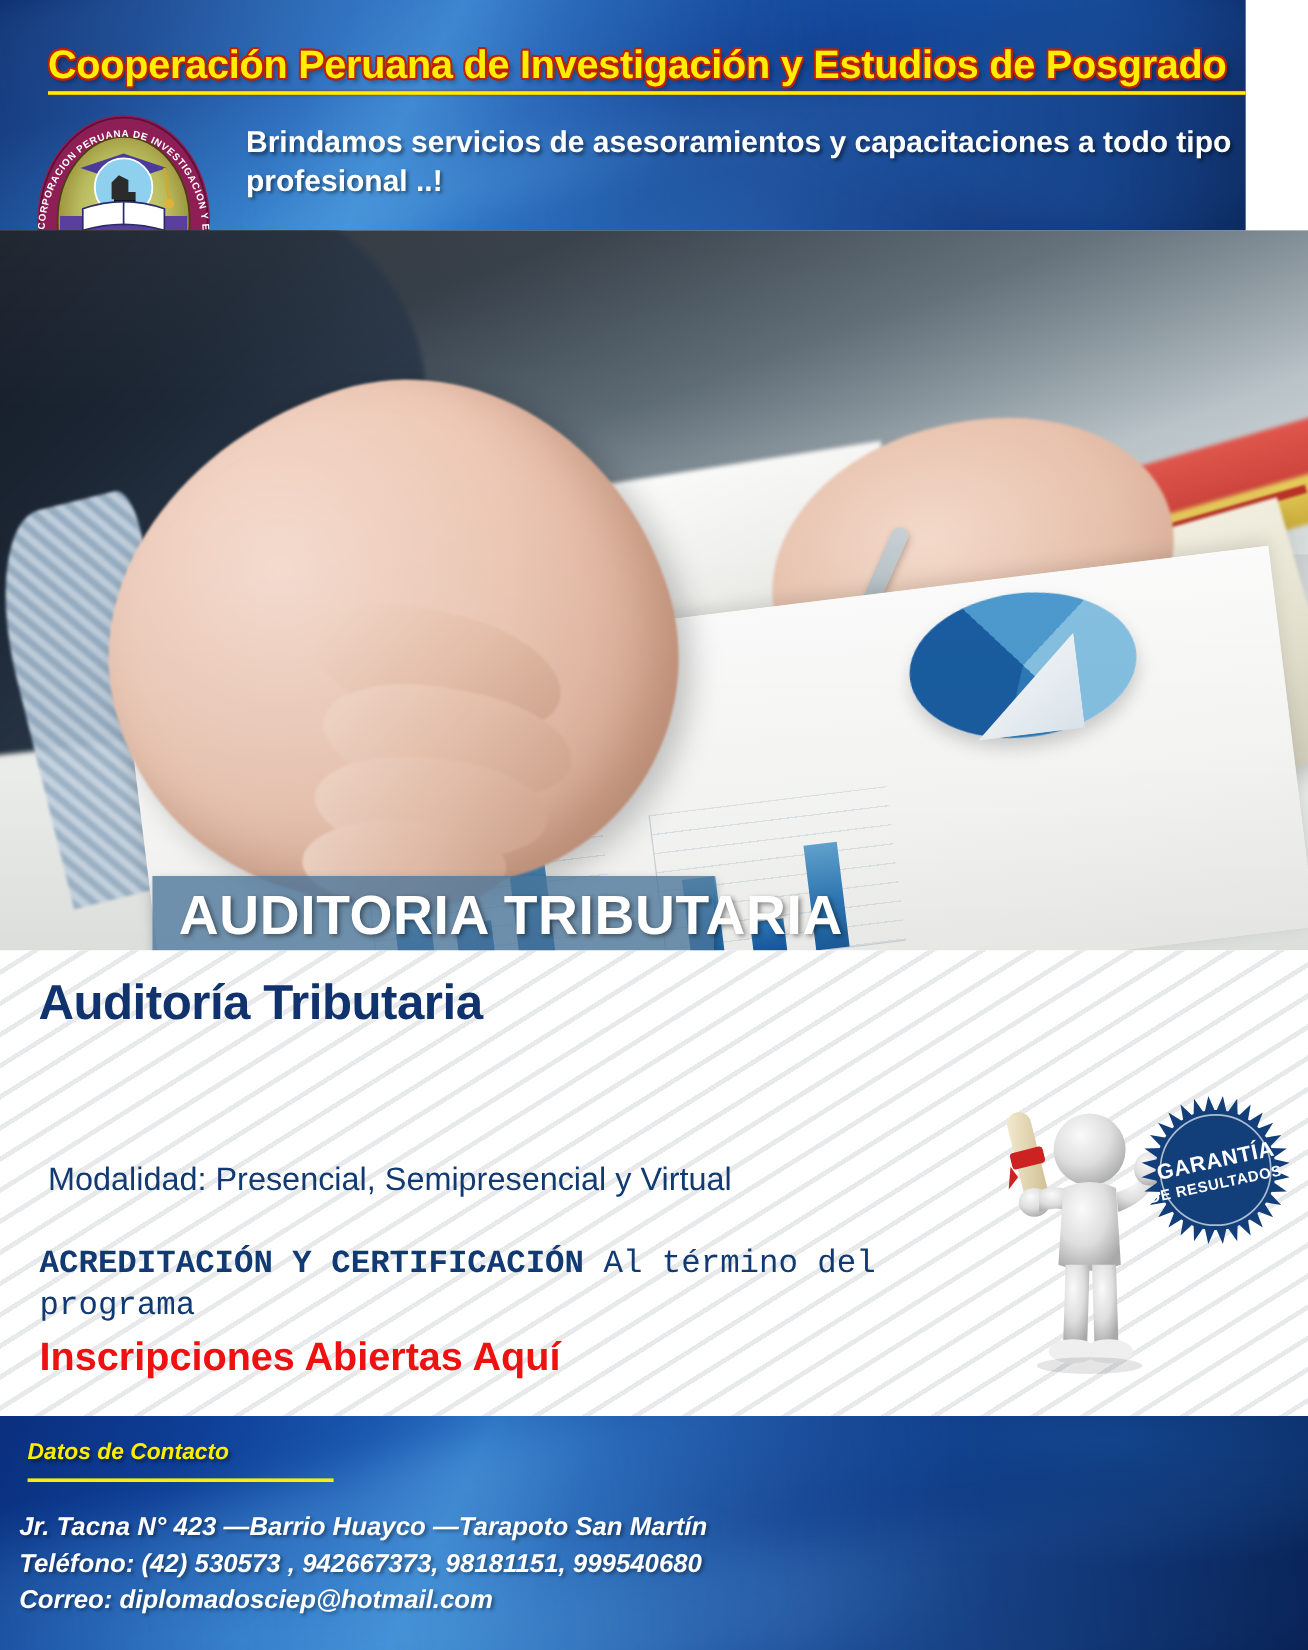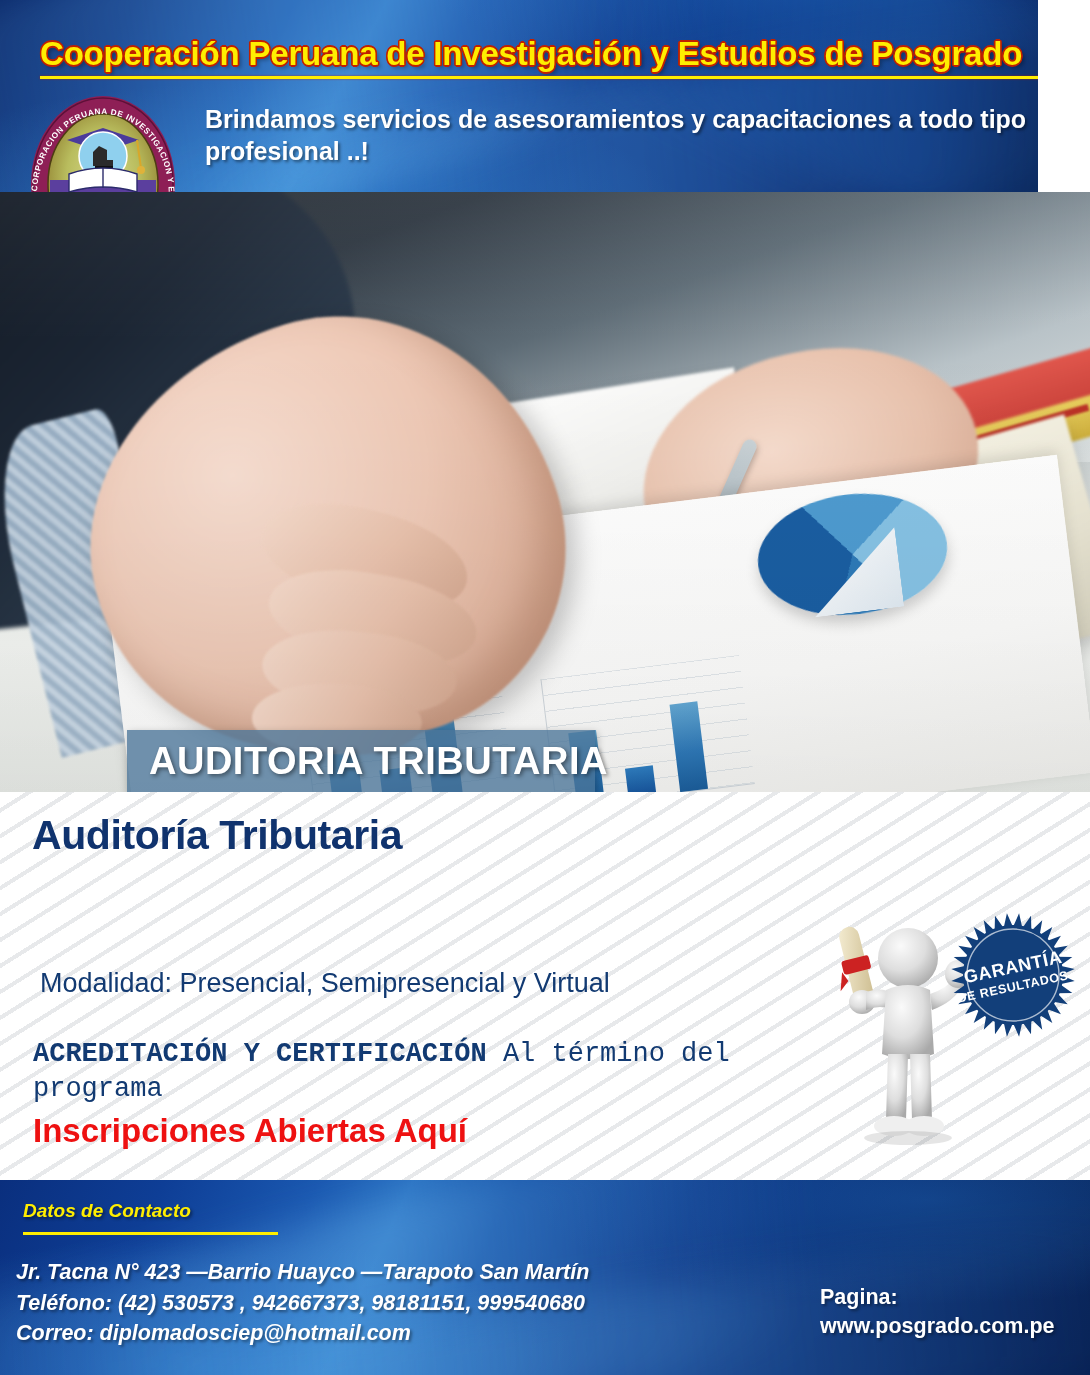--- a/index.html
+++ b/index.html
@@ -209,21 +209,21 @@
   }
 
   
   .banner {
     position:absolute; left:127px; top:538px; width:468px; height:63px;
     background:rgba(74,116,152,.78);
     display:flex; align-items:center;
     box-shadow:2px 3px 8px rgba(0,0,0,.28);
   }
   .banner span {
-    color:#ffffff; font-size:38px; font-weight:bold;
+    color:#ffffff; font-size:46px; font-weight:bold;
     letter-spacing:.5px; padding-left:22px;
     text-shadow:2px 2px 4px rgba(0,0,0,.45);
     white-space:nowrap;
   }
 
   
   .body-sec {
     position:absolute; left:0; top:792px; width:1090px; height:388px;
     background:
       repeating-linear-gradient(-32deg,
@@ -519,19 +519,15 @@
 
     <div class="contact-heading">Datos de Contacto</div>
     <div class="contact-heading-ul"></div>
 
     <div class="contact-lines">
       <div>Jr. Tacna N° 423 —Barrio Huayco —Tarapoto San Martín</div>
       <div>Teléfono: (42) 530573 , 942667373, 98181151, 999540680</div>
       <div>Correo: diplomadosciep@hotmail.com</div>
     </div>
 
-    <div class="page-block">
-      <div>Pagina:</div>
-      <div>www.posgrado.com.pe</div>
-    </div>
   </div>
 
 </div>
 
 </body></html>

